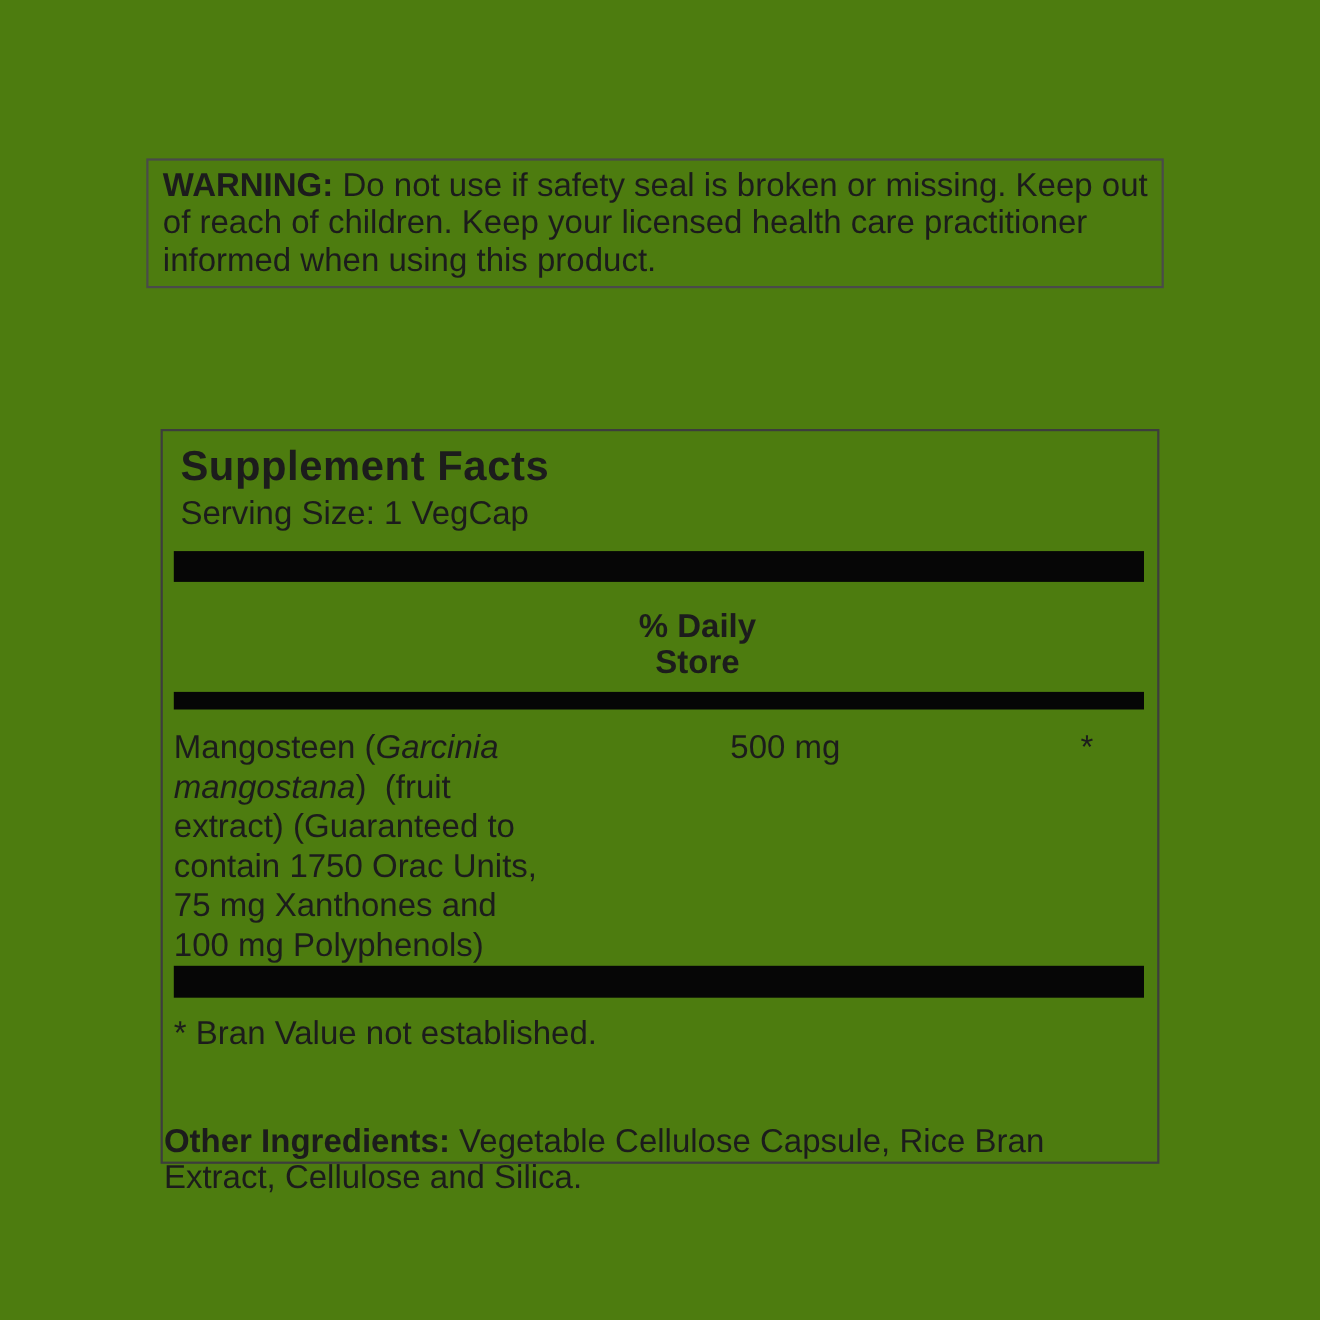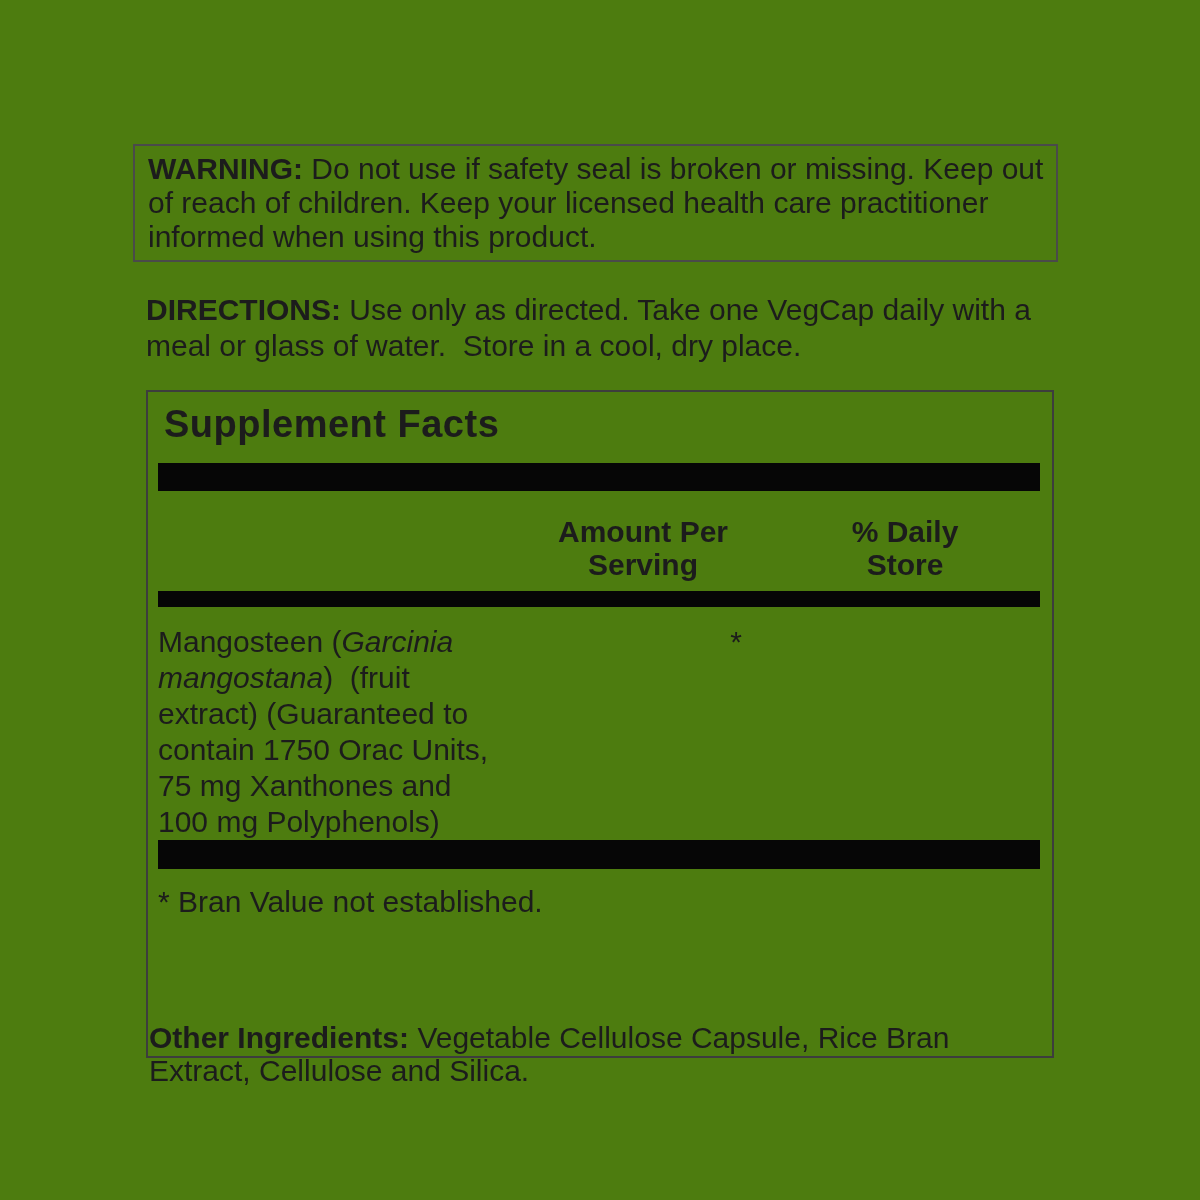--- a/index.html
+++ b/index.html
@@ -72,21 +72,21 @@
   .sf-header-cell {
     font-weight: bold;
     font-size: 30px;
     line-height: 33px;
     text-align: center;
   }
   .sf-header-amount-inner { width: 200px; margin: 0 auto; }
   .sf-header-dv { padding-right: 18px; }
   .sf-header-dv-inner { width: 150px; margin: 0 auto; }
 
-  .sf-row { margin-top: 17px; }
+  .sf-row { margin-top: 17px; gap: 32px; }
   .sf-name {
     font-size: 30px;
     line-height: 36px;
   }
   .sf-amount {
     font-size: 30px;
     line-height: 36px;
     text-align: center;
     padding-left: 78px;
   }
@@ -115,44 +115,39 @@
 </head>
 <body>
 
 <div class="canvas">
 
   <div class="warning-box">
     <span class="bold">WARNING:</span>
     <span>Do not use if safety seal is broken or missing. Keep out of reach of children. Keep your licensed health care practitioner informed when using this product.</span>
   </div>
 
-  <div class="directions">
-    <span class="bold">DIRECTIONS:</span>
-    <span class="pw">Use only as directed. Take one VegCap daily with a meal or glass of water.  Store in a cool, dry place.</span>
-  </div>
 
   <div class="sf-box">
     <div class="sf-title">Supplement Facts</div>
+    <div class="sf-serving">Serving Size: 1 VegCap</div>
 
     <div class="bar bar-thick-top"></div>
 
     <div class="sf-grid sf-header-row">
       <div></div>
-      <div class="sf-header-cell">
-        <div class="sf-header-amount-inner">Amount Per Serving</div>
-      </div>
       <div class="sf-header-cell sf-header-dv">
         <div class="sf-header-dv-inner">% Daily Store</div>
       </div>
     </div>
 
     <div class="bar bar-medium"></div>
 
     <div class="sf-grid sf-row">
       <div class="sf-name"><span class="pw">Mangosteen (</span><span class="pw italic">Garcinia mangostana</span><span class="pw">)  (fruit extract) (Guaranteed to contain 1750 Orac Units, 75 mg Xanthones and 100 mg Polyphenols)</span></div>
+      <div class="sf-amount">500 mg</div>
       <div class="sf-dv">*</div>
     </div>
 
     <div class="bar bar-thick-bottom"></div>
 
     <div class="sf-footnote">* Bran Value not established.</div>
   </div>
 
   <div class="other-ingredients">
     <span class="bold">Other Ingredients:</span>

